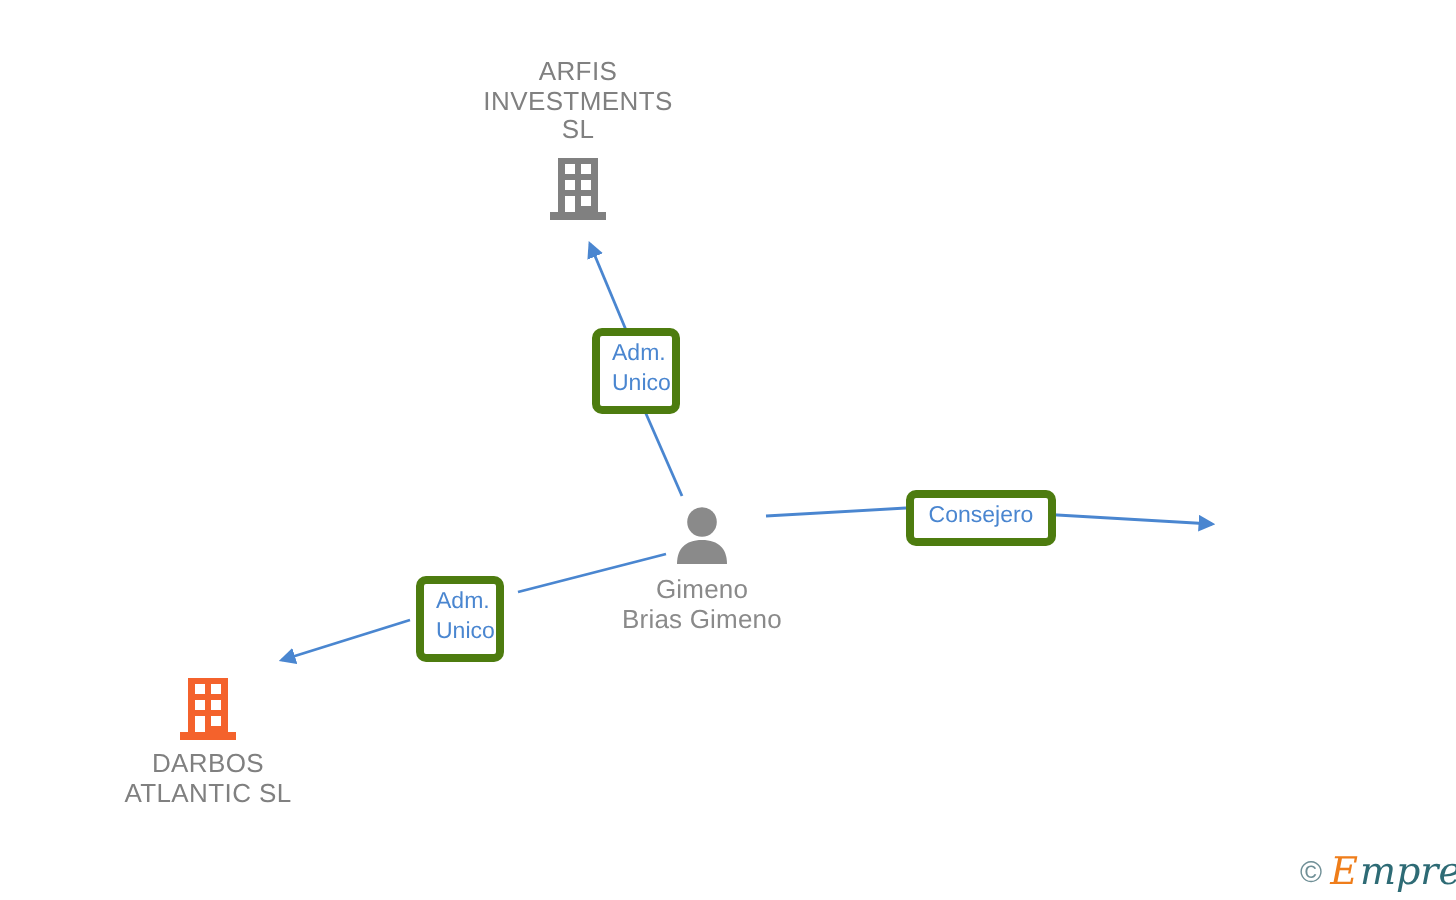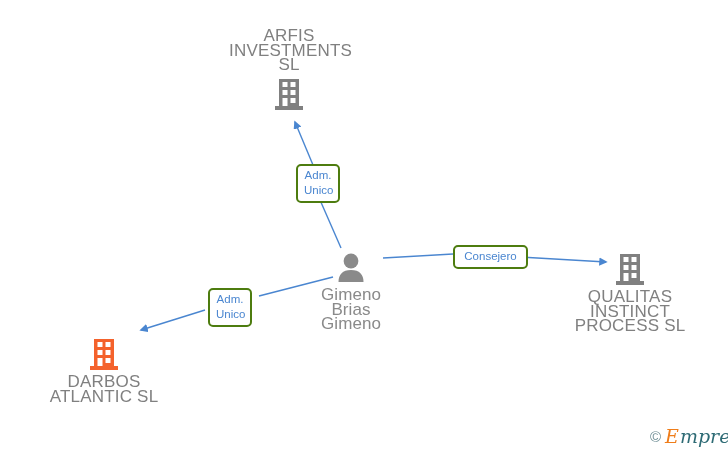--- a/index.html
+++ b/index.html
@@ -29,40 +29,40 @@
     position: absolute;
     text-align: center;
     user-select: none;
   }
   .node-icon {
     display: block;
     margin: 0 auto;
   }
   .node-label {
     display: block;
-    font-size: 17px;
+    font-size: 13px;
     line-height: 14.5px;
     color: #808080;
     letter-spacing: 0.2px;
     white-space: pre-line;
   }
   .node-label.person {
     color: #8a8a8a;
     letter-spacing: 0.1px;
   }
   .node-top .node-label {
     margin-bottom: 4px;
   }
   .node-bottom .node-label {
     margin-top: 4px;
   }
   .edge-label {
     position: absolute;
     box-sizing: border-box;
-    border: 2px solid #4d7c0f;
+    border: 4px solid #4d7c0f;
     border-radius: 5px;
     background: #ffffff;
     color: #4a86d0;
     font-size: 11.5px;
     line-height: 15px;
     text-align: center;
     padding: 2px 6px 3px 6px;
     white-space: pre-line;
   }
   .watermark {
@@ -139,35 +139,20 @@
 
   <div class="node node-bottom" style="left:301px; top:252px; width:100px;">
     <svg class="node-icon" width="30" height="32" viewBox="0 0 30 32">
       <circle cx="15" cy="9" r="7.4" fill="#8a8a8a"></circle>
       <path d="M 15 18 C 6.5 18 2.5 22.5 2.5 30 L 27.5 30 C 27.5 22.5 23.5 18 15 18 Z" fill="#8a8a8a"></path>
     </svg>
     <span class="node-label person">Gimeno
 Brias Gimeno</span>
   </div>
 
-  <div class="node node-bottom" style="left:570px; top:252px; width:120px;">
-    <svg class="node-icon" width="32" height="34" viewBox="0 0 32 34">
-      <rect x="6" y="2" width="20" height="27" fill="#808080"></rect>
-      <rect x="2" y="29" width="28" height="4" fill="#808080"></rect>
-      <rect x="9.5" y="5" width="5" height="5" fill="#ffffff"></rect>
-      <rect x="17.5" y="5" width="5" height="5" fill="#ffffff"></rect>
-      <rect x="9.5" y="13" width="5" height="5" fill="#ffffff"></rect>
-      <rect x="17.5" y="13" width="5" height="5" fill="#ffffff"></rect>
-      <rect x="9.5" y="21" width="5" height="8" fill="#ffffff"></rect>
-      <rect x="17.5" y="21" width="5" height="5" fill="#ffffff"></rect>
-    </svg>
-    <span class="node-label">QUALITAS
-INSTINCT
-PROCESS  SL</span>
-  </div>
 
   <div class="node node-bottom" style="left:44px; top:337px; width:120px;">
     <svg class="node-icon" width="32" height="34" viewBox="0 0 32 34">
       <rect x="6" y="2" width="20" height="27" fill="#f4622c"></rect>
       <rect x="2" y="29" width="28" height="4" fill="#f4622c"></rect>
       <rect x="9.5" y="5" width="5" height="5" fill="#ffffff"></rect>
       <rect x="17.5" y="5" width="5" height="5" fill="#ffffff"></rect>
       <rect x="9.5" y="13" width="5" height="5" fill="#ffffff"></rect>
       <rect x="17.5" y="13" width="5" height="5" fill="#ffffff"></rect>
       <rect x="9.5" y="21" width="5" height="8" fill="#ffffff"></rect>

